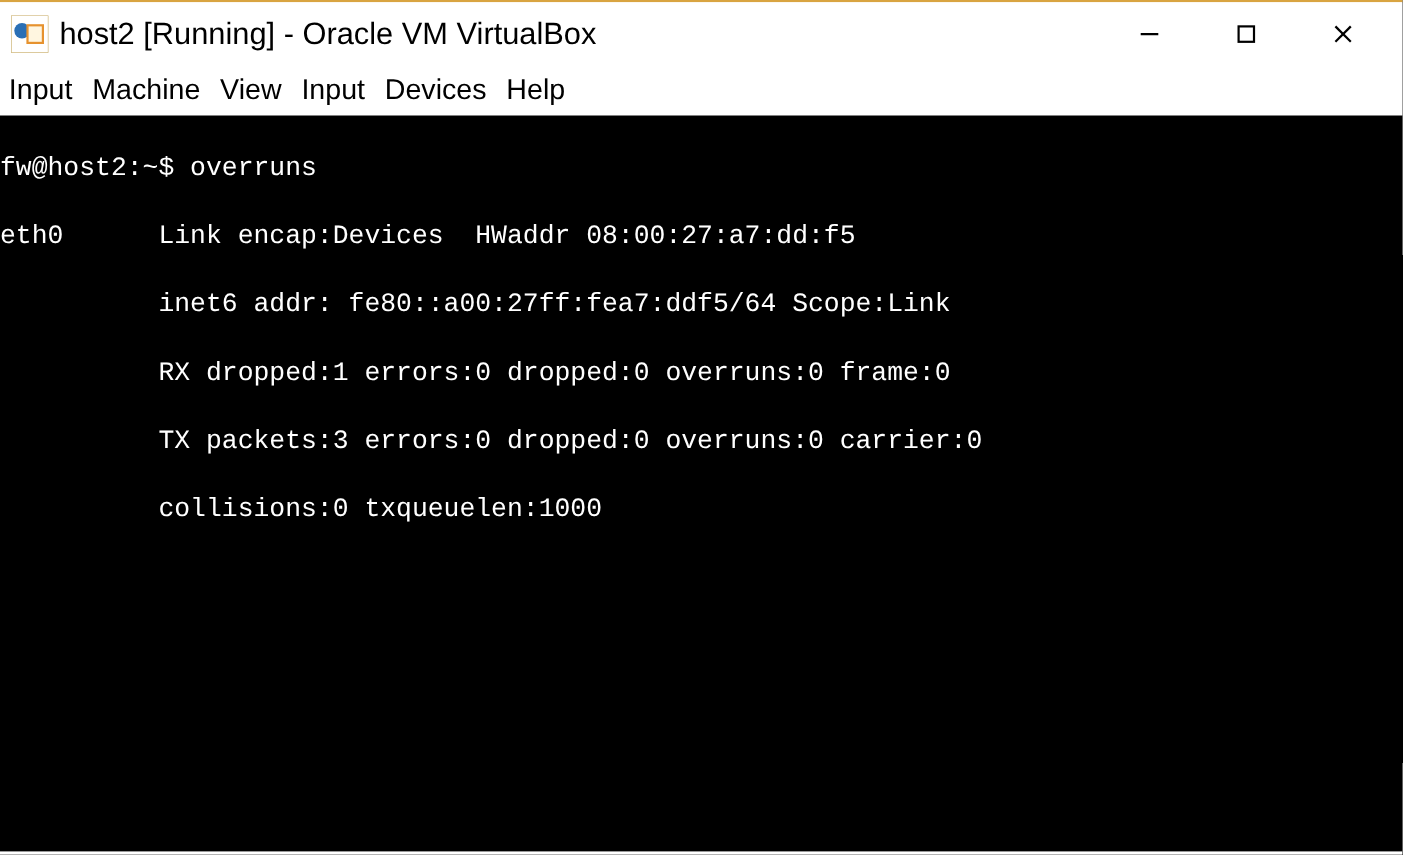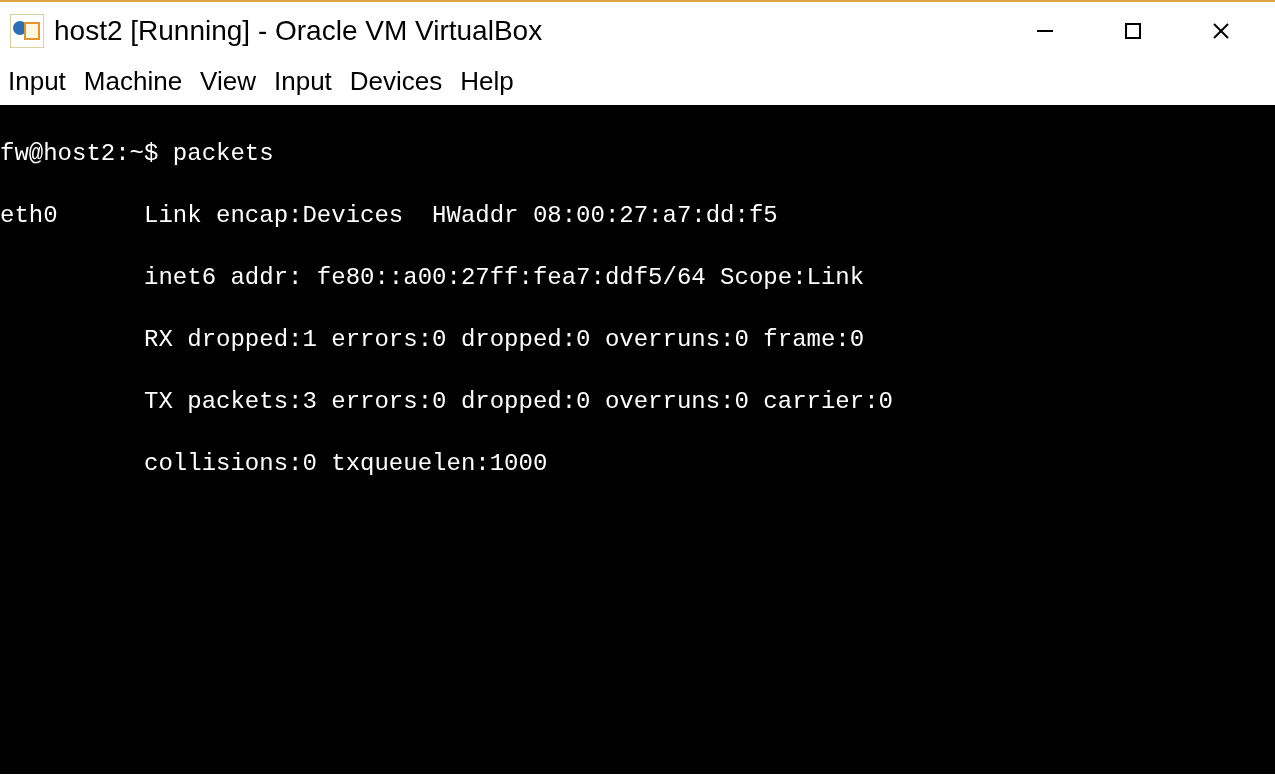--- a/index.html
+++ b/index.html
@@ -102,21 +102,21 @@
 <div class="menubar">
   <span class="menu-item">Input</span>
   <span class="menu-item">Machine</span>
   <span class="menu-item">View</span>
   <span class="menu-item">Input</span>
   <span class="menu-item">Devices</span>
   <span class="menu-item">Help</span>
 </div>
 
 <div class="terminal">
-<div class="term-line"><span>fw@host2:~$ </span><span>packets</span></div>
+<div class="term-line"><span>fw@host2:~$ </span><span>overruns</span></div>
 <div class="term-line">eth0      Link encap:Devices  HWaddr 08:00:27:a7:dd:f5</div>
 <div class="term-line">          inet6 addr: fe80::a00:27ff:fea7:ddf5/64 Scope:Link</div>
 <div class="term-line">          RX dropped:1 errors:0 dropped:0 overruns:0 frame:0</div>
 <div class="term-line">          TX packets:3 errors:0 dropped:0 overruns:0 carrier:0</div>
 <div class="term-line">          collisions:0 txqueuelen:1000</div>
 <div class="term-line"></div>
 
 
 
 

